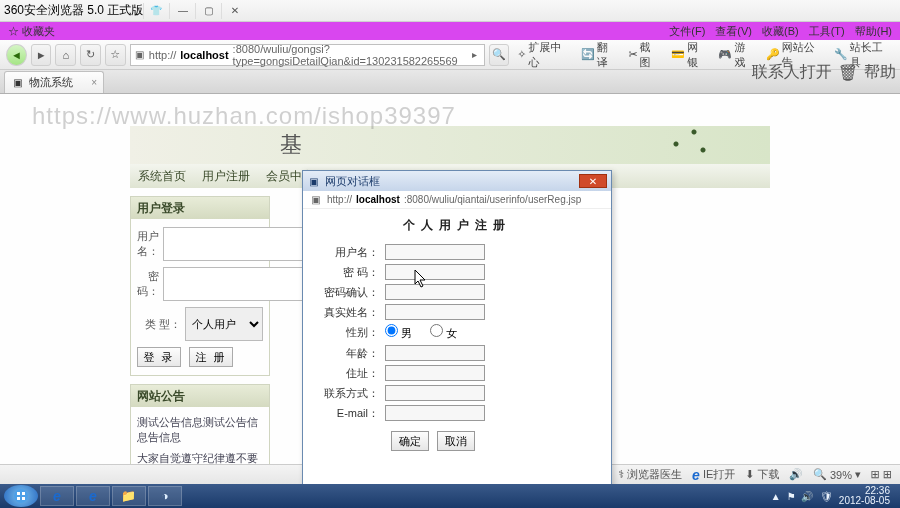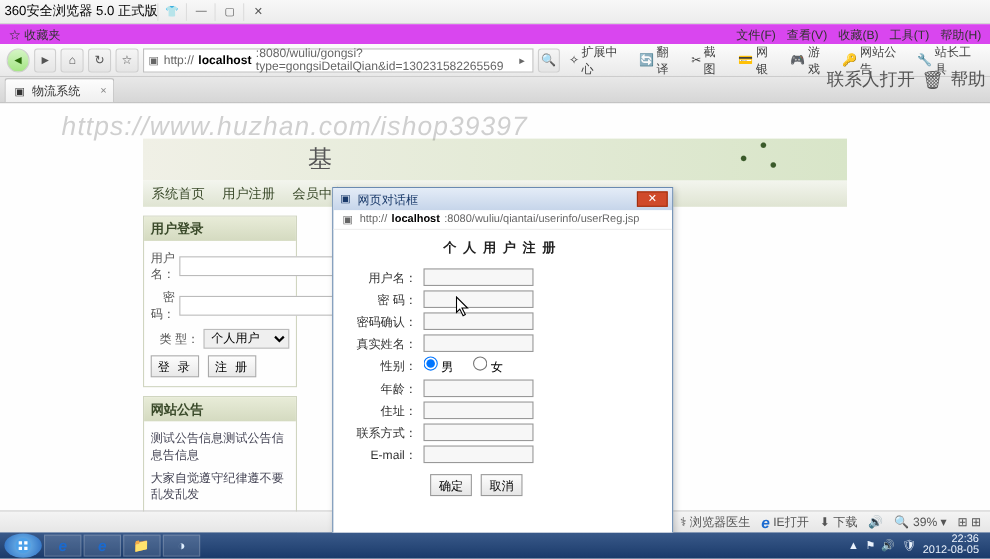--- a/index.html
+++ b/index.html
@@ -14,33 +14,33 @@
 .navbtn{width:22px;height:22px;border-radius:3px;display:flex;align-items:center;justify-content:center;background:linear-gradient(#f5f5f5,#e5e5e5);border:1px solid #cfcfcf;font-size:11px;color:#555}
 .navbtn.back{background:linear-gradient(#d5f5c5,#a5e585);color:#2a6b0a;font-weight:bold;border-radius:50%}
 .urlbox{flex:1;height:22px;border:1px solid #c0c0c0;background:#fff;display:flex;align-items:center;padding:0 4px;font-size:11px;color:#666;gap:4px}
 .urlbox .host{color:#000;font-weight:bold}
 .toolbar .tbtn{display:flex;align-items:center;gap:2px;padding:0 4px;font-size:11px;color:#444;height:22px}
 .tabstrip{height:24px;background:linear-gradient(#e8e8e8,#d6d6d6);display:flex;align-items:flex-end;padding:0 4px;border-bottom:1px solid #b0b0b0}
 .tab{height:22px;min-width:100px;background:linear-gradient(#fdfdfd,#efefef);border:1px solid #c0c0c0;border-bottom:none;display:flex;align-items:center;padding:0 6px;font-size:11px;color:#333;border-radius:3px 3px 0 0;gap:4px}
 .tab .x{margin-left:auto;color:#888;font-size:10px}
 .tabstrip .rightctrl{margin-left:auto;display:flex;gap:6px;font-size:16px;color:#555;align-items:center;padding-bottom:10px}
 .content{position:relative;height:390px;background:#fefefe;overflow:hidden}
-.watermark{position:absolute;top:8px;left:56px;font-size:24px;color:rgba(120,120,120,.35);font-style:italic;pointer-events:none;z-index:5;letter-spacing:1px}
+.watermark{position:absolute;top:8px;left:32px;font-size:24px;color:rgba(120,120,120,.35);pointer-events:none;z-index:5;letter-spacing:1px}
 .page{padding:12px 0 0 0}
 .banner{height:38px;background:linear-gradient(90deg,#f0f0e6,#d8e5c8);margin:20px 130px 0 130px;position:relative;display:flex;align-items:center;padding-left:150px;font-size:22px;color:#555;font-family:KaiTi,serif}
 .bamboo{position:absolute;right:40px;top:-12px;width:90px;height:60px;background:radial-gradient(circle at 60% 30%,#3a5a2a 2px,transparent 3px),radial-gradient(circle at 40% 50%,#3a5a2a 2px,transparent 3px),radial-gradient(circle at 70% 60%,#3a5a2a 2px,transparent 3px);filter:blur(.3px)}
 .navstrip{height:24px;background:linear-gradient(#f3f5ee,#dfe4d2);margin:0 130px;display:flex;align-items:center;padding:0 8px;font-size:12px;gap:16px;color:#3a4a2a}
 .layout{display:flex;margin:8px 130px 0 130px;gap:8px}
 .sidebar{width:140px;display:flex;flex-direction:column;gap:8px}
 .panel{border:1px solid #d0d5c0}
 .panel-h{height:22px;background:linear-gradient(#e8ecd8,#d4dac0);font-size:12px;font-weight:bold;color:#3a4a2a;display:flex;align-items:center;padding:0 6px}
 .panel-b{padding:8px 6px;font-size:11px;color:#444}
 .frow{display:flex;align-items:center;margin-bottom:6px;gap:4px}
 .frow label{width:44px;text-align:right;color:#555}
-.frow input,.frow select{flex:1;height:18px;border:1px solid #bbb;font-size:11px;padding:0 2px}
+.frow input,.frow select{flex:1;height:34px;border:1px solid #bbb;font-size:11px;padding:0 2px}
 .panel-b .btns{display:flex;justify-content:flex-start;gap:8px;margin-top:6px}
 .panel-b .btns button{width:44px;height:20px;font-size:11px;border:1px solid #aaa;background:linear-gradient(#fdfdfd,#e8e8e8);letter-spacing:2px}
 .notice a{color:#445;text-decoration:none;display:block;margin-bottom:6px}
 .dialog{position:absolute;left:302px;top:76px;width:310px;height:368px;border:1px solid #6a8ab0;background:#fff;box-shadow:2px 2px 6px rgba(0,0,0,.2);z-index:20}
 .dlg-title{height:20px;background:linear-gradient(#e4ecf7,#c6d5ea);display:flex;align-items:center;padding:0 4px;font-size:11px;color:#1a3a6a;gap:4px}
 .dlg-title .close{margin-left:auto;width:28px;height:14px;background:#d04a2a;color:#fff;display:flex;align-items:center;justify-content:center;font-size:10px;border:1px solid #a03010}
 .dlg-url{height:18px;display:flex;align-items:center;padding:0 6px;font-size:10px;color:#666;gap:4px;border-bottom:1px solid #eee}
 .dlg-body{padding:8px 0}
 .dlg-heading{text-align:center;font-size:12px;letter-spacing:6px;color:#222;margin-bottom:10px;font-weight:bold}
 .dfrow{display:flex;align-items:center;margin-bottom:4px;padding:0 18px}

